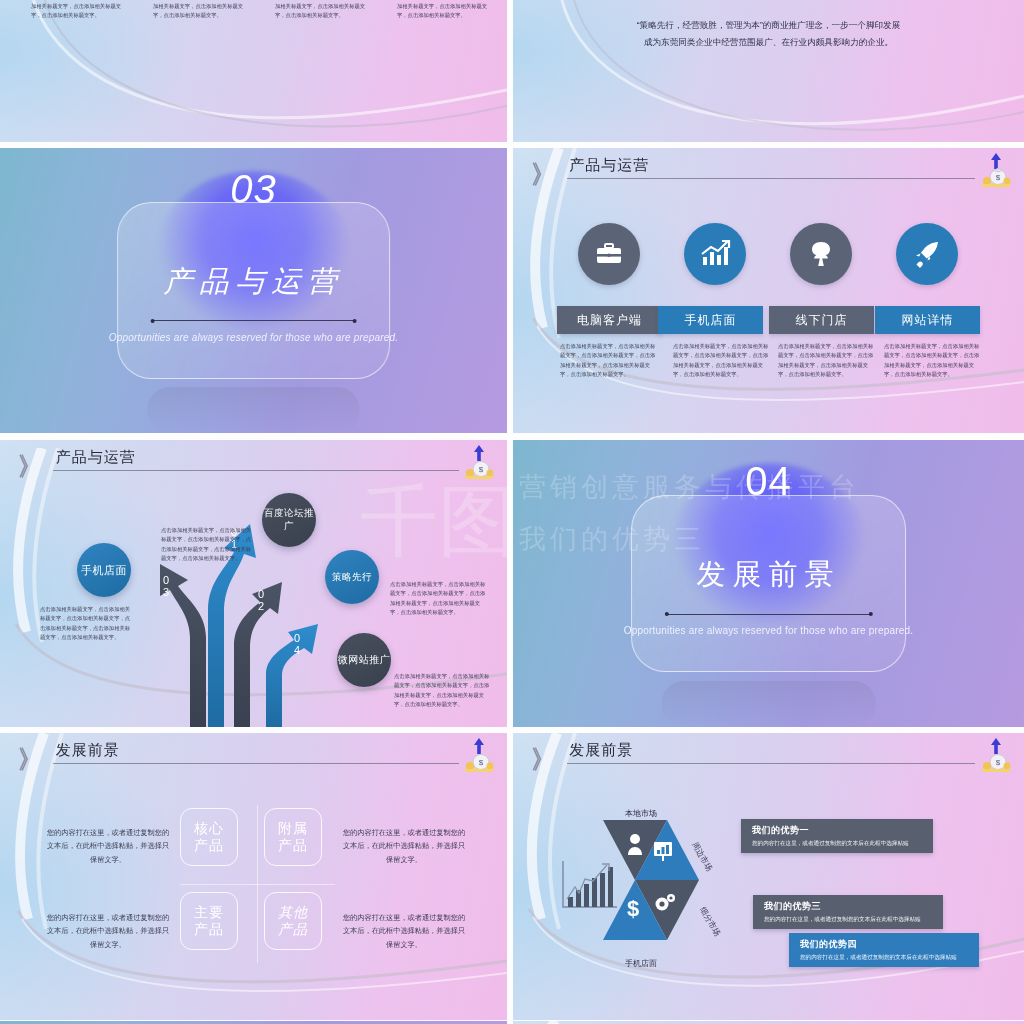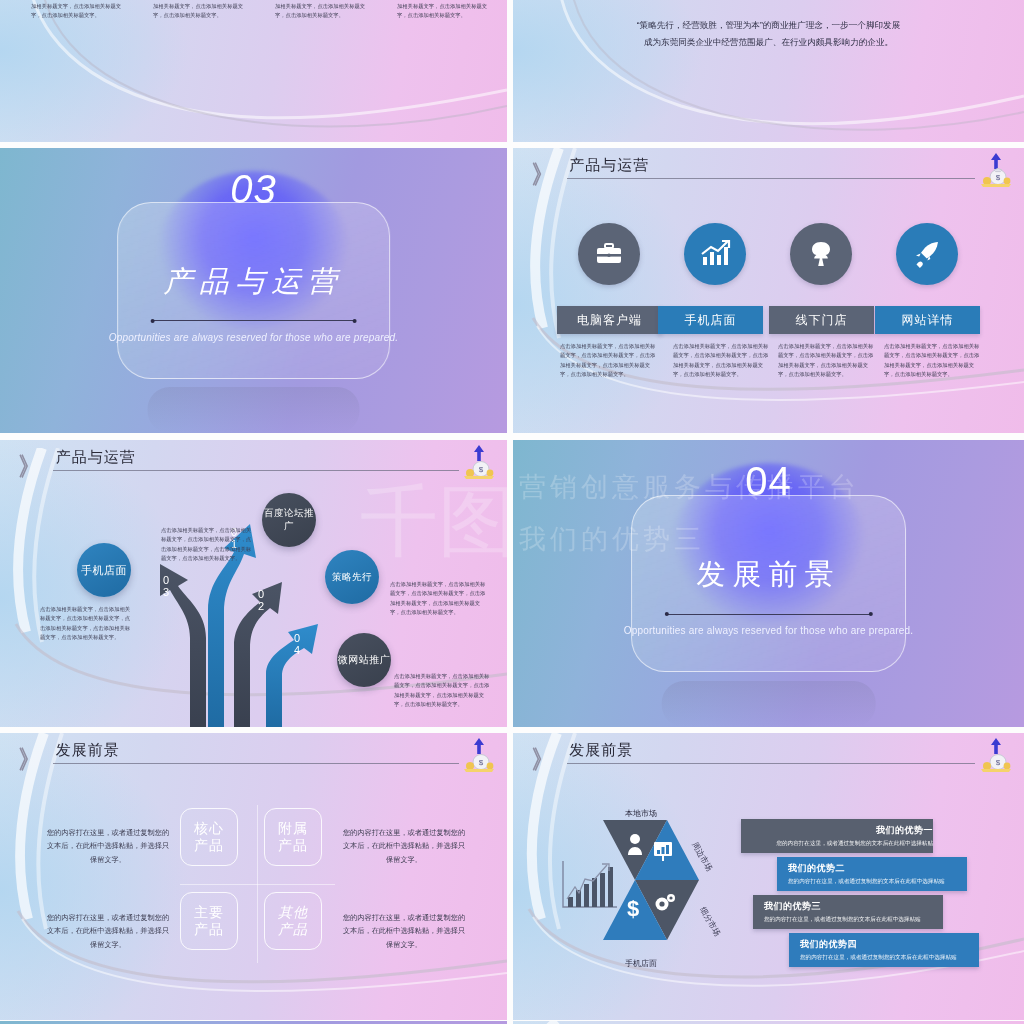--- a/index.html
+++ b/index.html
@@ -407,26 +407,22 @@
         </g>
 
       <text x="26" y="98" font-size="22" font-weight="bold" fill="#fff" font-family="Liberation Sans,sans-serif">$</text>
     </svg>
 
     <div class="tlabel" style="left:112px;top:75px;">本地市场</div>
     <div class="tlabel" style="left:186px;top:107px;transform:rotate(60deg);transform-origin:left top;color:#3a3a52;">周边市场</div>
     <div class="tlabel" style="left:194px;top:172px;transform:rotate(60deg);transform-origin:left top;color:#3a3a52;">细分市场</div>
     <div class="tlabel" style="left:112px;top:225px;">手机店面</div>
 
-    <div class="advbox grey" style="left:228px;top:86px;width:192px;text-align:right;">
+    <div class="advbox grey" style="left:228px;top:86px;width:192px;">
       <div class="advt">我们的优势一</div>
-      <div class="advd">您的内容打在这里，或者通过复制您的文本后在此框中选择粘贴</div>
-    </div>
-    <div class="advbox blue" style="left:264px;top:124px;width:190px;">
-      <div class="advt">我们的优势二</div>
       <div class="advd">您的内容打在这里，或者通过复制您的文本后在此框中选择粘贴</div>
     </div>
     <div class="advbox grey" style="left:240px;top:162px;width:190px;">
       <div class="advt">我们的优势三</div>
       <div class="advd">您的内容打在这里，或者通过复制您的文本后在此框中选择粘贴</div>
     </div>
     <div class="advbox blue" style="left:276px;top:200px;width:190px;">
       <div class="advt">我们的优势四</div>
       <div class="advd">您的内容打在这里，或者通过复制您的文本后在此框中选择粘贴</div>
     </div>

